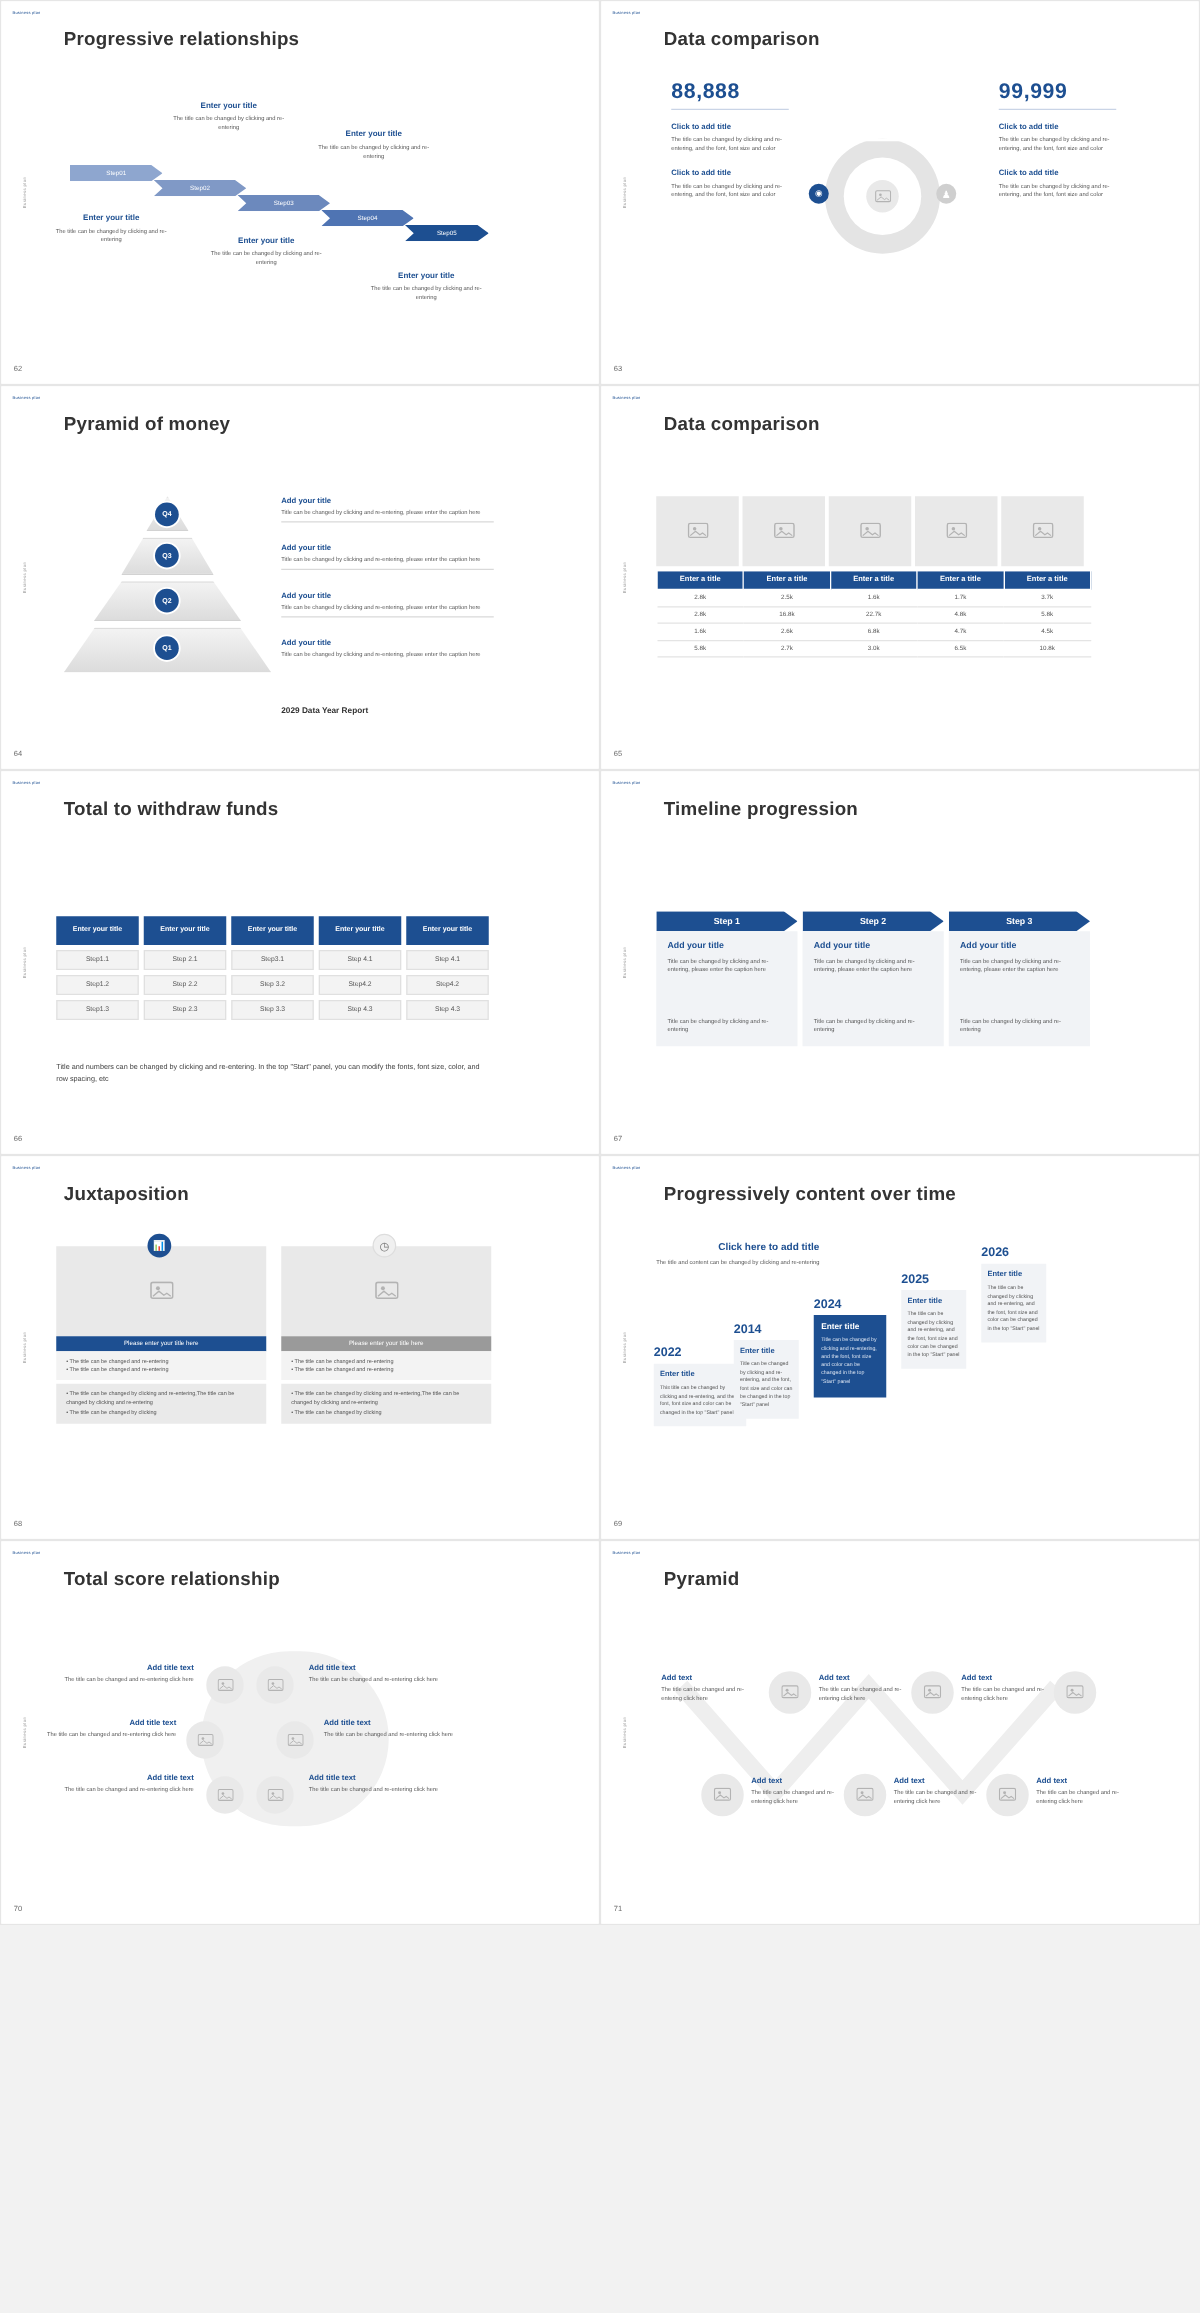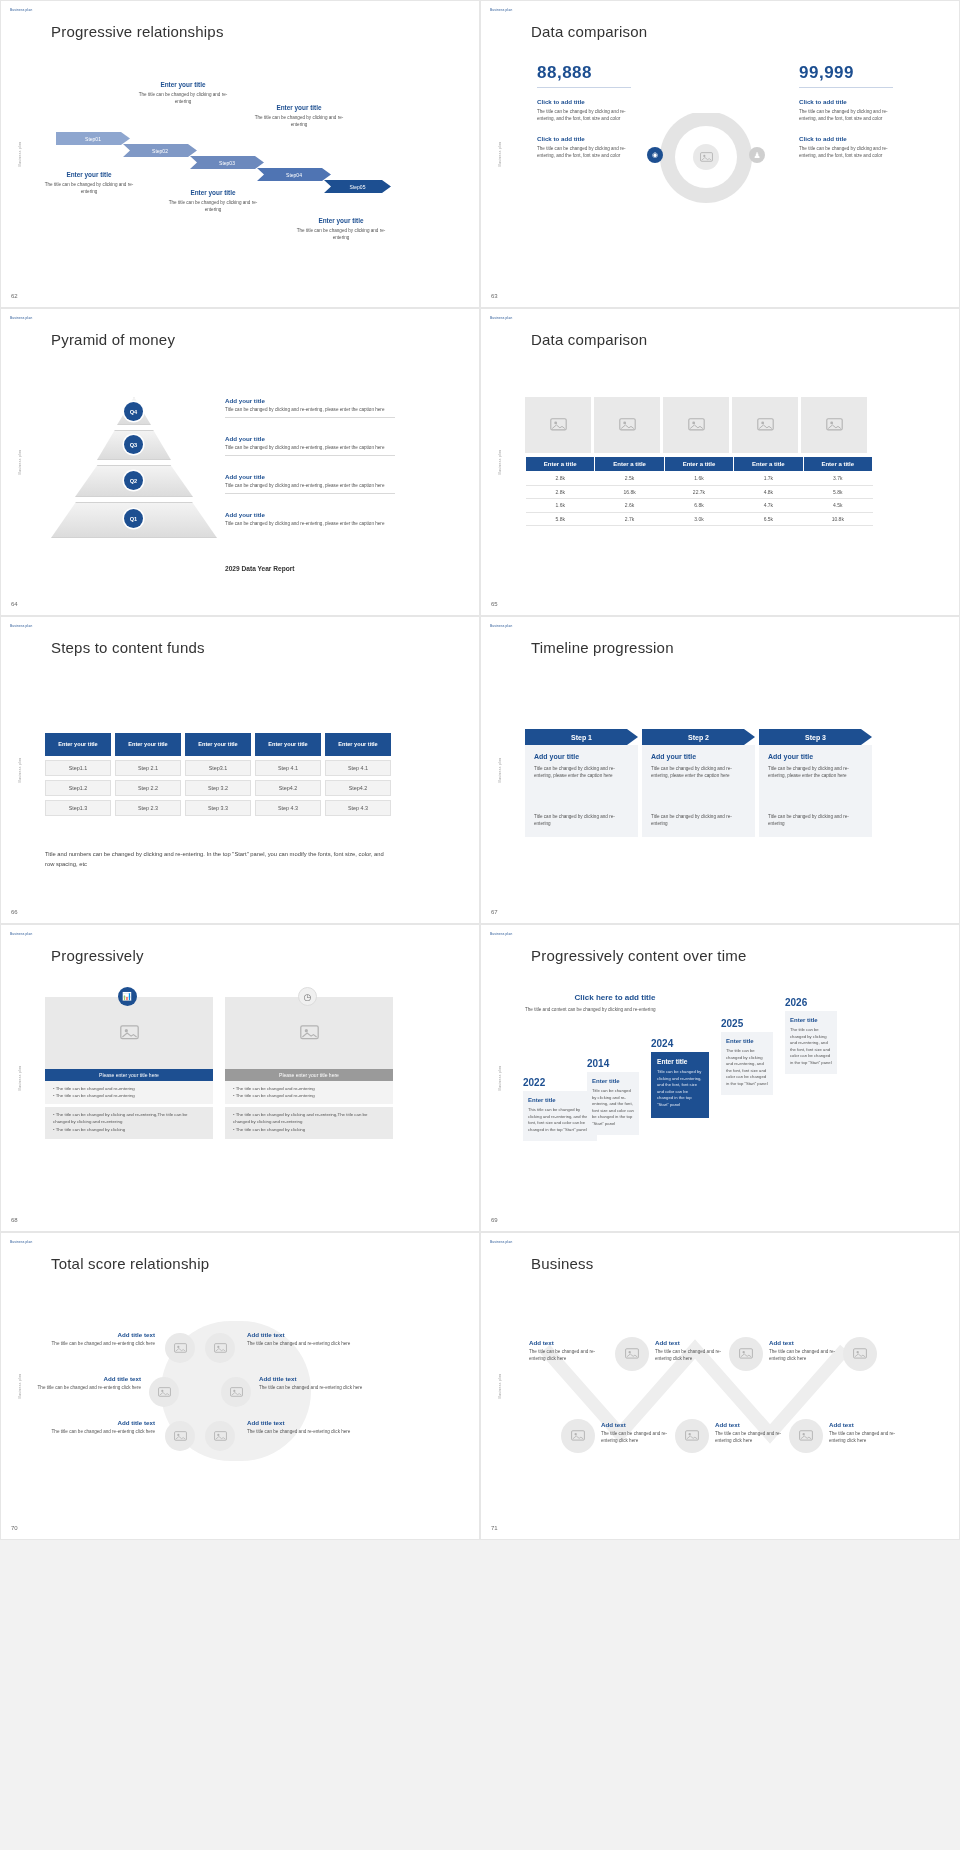--- a/index.html
+++ b/index.html
@@ -45,21 +45,21 @@
   .pgnum {
     position: absolute;
     left: 10px; bottom: 8px;
     font-size: 6px;
     color: #6a6a6a;
   }
   .stitle {
     position: absolute;
     left: 50px; top: 22px;
     font-size: 15px;
-    font-weight: 400;
+    font-weight: 700;
     color: #333;
     letter-spacing: .2px;
   }
   .tiny { font-size: 4.6px; line-height: 1.55; color: #555; }
   .h-s { font-size: 6.2px; font-weight: bold; color: #1d4f91; }
   .imgph {
     background: #e9e9e9;
     display: flex; align-items: center; justify-content: center;
     color: #b3b3b3;
   }
@@ -402,21 +402,21 @@
         </table>
 
       <div class="pgnum">65</div>
     </div>
   </div>
 
   <div class="slide">
     <div class="slide-inner">
       <div class="corner-logo">Business plan</div>
       <div class="side-label">Business plan</div>
-      <div class="stitle">Steps to content funds</div>
+      <div class="stitle">Total to withdraw funds</div>
 
       <div style="position:absolute; left:44px; top:116px; display:grid; grid-template-columns:repeat(5,66px); gap:4px;">
         <div class="stephead">
             <span>Enter your title</span>
           </div>
         <div class="stephead">
             <span>Enter your title</span>
           </div>
         <div class="stephead">
             <span>Enter your title</span>
@@ -523,21 +523,21 @@
       </div>
 
       <div class="pgnum">67</div>
     </div>
   </div>
 
   <div class="slide">
     <div class="slide-inner">
       <div class="corner-logo">Business plan</div>
       <div class="side-label">Business plan</div>
-      <div class="stitle">Progressively</div>
+      <div class="stitle">Juxtaposition</div>
 
       <div style="position:absolute; left:44px; top:72px; width:168px;">
         <div class="imgph" style="height:72px;">
           <svg width="19" height="16" viewBox="0 0 24 20">
               <rect x="1" y="1" width="22" height="16" rx="2" fill="none" stroke="#b3b3b3" stroke-width="1.6"></rect>
               <circle cx="8" cy="7" r="2" fill="#b3b3b3"></circle>
               <path d="M3 15l6-5 5 4 3-2 4 3" fill="none" stroke="#b3b3b3" stroke-width="1.4"></path>
             </svg>
         </div>
         <div class="bar-blue" style="height:12px; display:flex; align-items:center; justify-content:center; font-size:5px;">
@@ -709,21 +709,21 @@
       </div>
 
       <div class="pgnum">70</div>
     </div>
   </div>
 
   <div class="slide">
     <div class="slide-inner">
       <div class="corner-logo">Business plan</div>
       <div class="side-label">Business plan</div>
-      <div class="stitle">Business</div>
+      <div class="stitle">Pyramid</div>
 
       <svg style="position:absolute; left:44px; top:96px;" width="350" height="130">
         <polyline points="20,20 95,105 170,20 245,105 320,20" fill="none" stroke="#eeeeee" stroke-width="13"></polyline>
       </svg>
 
       <div style="position:absolute; left:48px; top:106px; width:82px;">
         <div class="h-s">Add text</div>
         <div class="tiny" style="margin-top:2px;">The title can be changed and re-entering click here</div>
       </div>
       <div class="imgph circ" style="position:absolute; left:134px; top:104px; width:34px;height:34px;">

